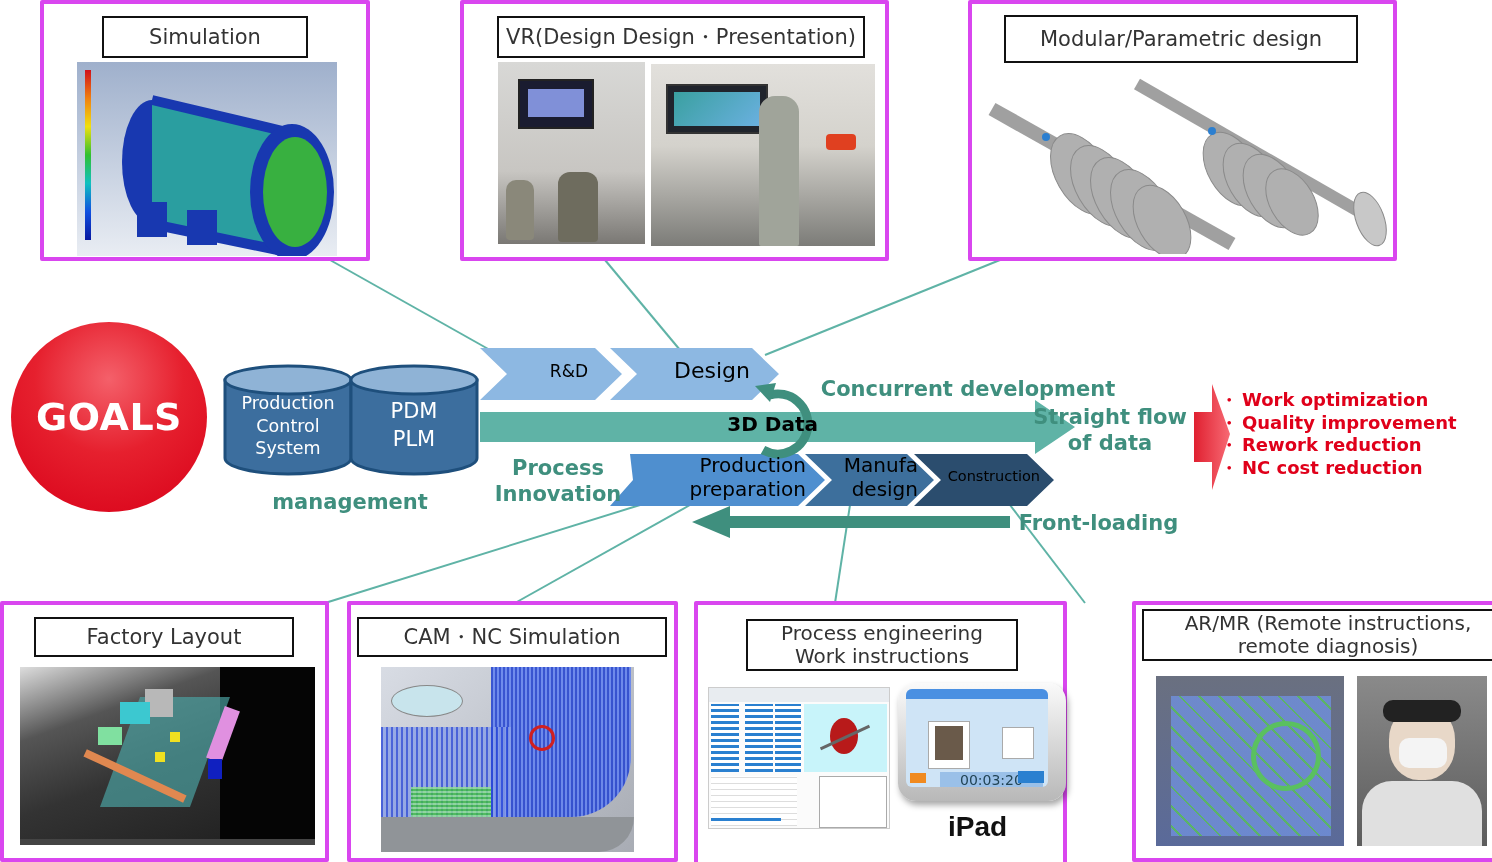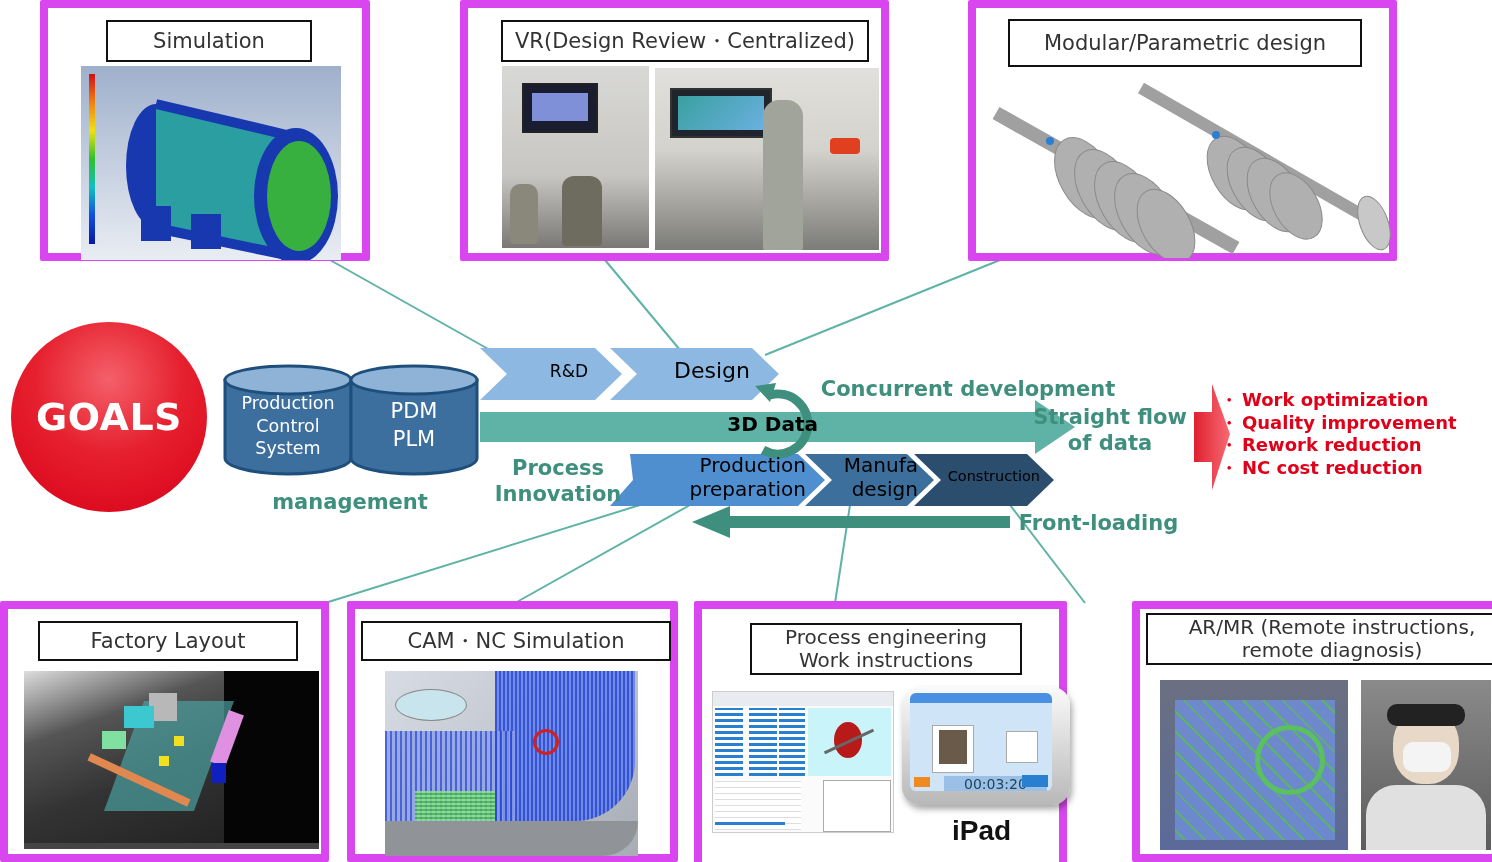--- a/index.html
+++ b/index.html
@@ -1,19 +1,19 @@
 <!DOCTYPE html>
 <html><head>
 <meta charset="utf-8">
 <style>
   html, body { margin: 0; padding: 0; background: #ffffff; }
   body { width: 1492px; height: 862px; position: relative; overflow: hidden;
          font-family: "DejaVu Sans", sans-serif; }
   .abs { position: absolute; }
-  .panel { position: absolute; border: 8px solid #d946ef; background: #fff; box-sizing: border-box; border-radius: 2px; }
+  .panel { position: absolute; border: 4px solid #d946ef; background: #fff; box-sizing: border-box; border-radius: 2px; }
   .label-box { position: absolute; border: 2px solid #111; background: #fff; box-sizing: border-box;
                color: #333; font-size: 21px; text-align: center; line-height: 1.15;
                display: flex; align-items: center; justify-content: center; flex-direction: column; }
   .img { position: absolute; overflow: hidden; }
   svg.lines { position: absolute; left: 0; top: 0; }
   .chev-text { position: absolute; color: #000000; text-align: right; line-height: 1.15; }
   .teal-text { position: absolute; color: #3f8f7e; font-weight: bold; font-size: 21px; text-align: center; line-height: 1.25; }
   .goal-list { position: absolute; color: #e0001a; font-weight: bold; font-size: 18px; line-height: 22.5px; list-style: none; margin: 0; padding: 0; }
   .goal-list li::before { content: "・"; color: #e0001a; margin-right: 4px; }
 </style>
@@ -46,21 +46,21 @@
       <ellipse cx="215" cy="130" rx="42" ry="68" fill="#1838b0"></ellipse>
       <ellipse cx="218" cy="130" rx="32" ry="55" fill="#38b040"></ellipse>
       <rect x="60" y="140" width="30" height="35" fill="#1838b0"></rect>
       <rect x="110" y="148" width="30" height="35" fill="#1838b0"></rect>
     </svg>
   </div>
 </div>
 
 <div class="panel" style="left:460px;top:0;width:429px;height:261px;">
   <div class="label-box" style="left:33px;top:12px;width:368px;height:42px;">
-    <span>VR(Design Review・Centralized)</span>
+    <span>VR(Design Design・Presentation)</span>
   </div>
   <div class="img" style="left:34px;top:58px;width:147px;height:182px;background:linear-gradient(180deg,#d8d8d6 0%,#c8c6c2 60%,#7a7874 100%);">
     <div style="position:absolute;left:20px;top:17px;width:72px;height:46px;background:#1a1c30;border:2px solid #222;">
       <div style="position:absolute;left:8px;top:8px;width:56px;height:28px;background:#8090d8;"></div>
     </div>
     <div style="position:absolute;left:60px;top:110px;width:40px;height:70px;background:#6e6c5e;border-radius:12px 12px 4px 4px;"></div>
     <div style="position:absolute;left:8px;top:118px;width:28px;height:60px;background:#8a887a;border-radius:10px 10px 4px 4px;"></div>
   </div>
   <div class="img" style="left:187px;top:60px;width:224px;height:182px;background:linear-gradient(180deg,#e2e0dc 0%,#d4d2cc 45%,#7c7c78 100%);">
     <div style="position:absolute;left:15px;top:20px;width:98px;height:46px;background:#20242c;border:2px solid #333;">

